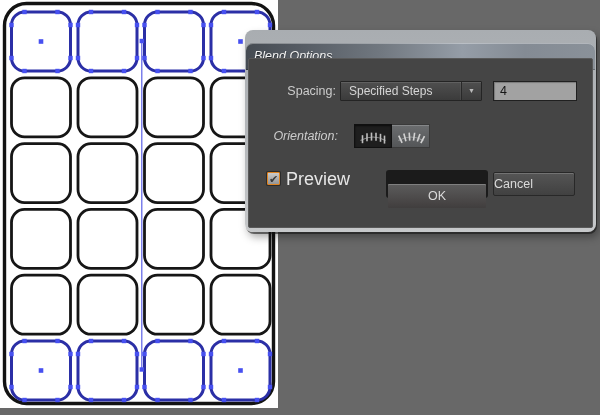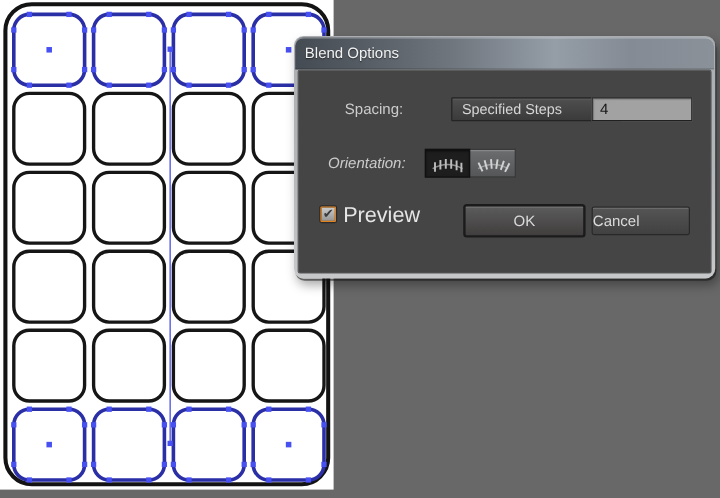--- a/index.html
+++ b/index.html
@@ -11,43 +11,44 @@
 
   
   .dialog{
     position:absolute;left:245px;top:30px;width:351px;height:202px;
     border-radius:8px;
     background:linear-gradient(180deg,#a9adb1 0%,#b4b7ba 55%,#c6c8ca 100%);
     box-shadow:1px 2px 0 rgba(20,20,20,.55), 3px 5px 9px rgba(0,0,0,.35);
     z-index:5;
   }
   .titlebar{
-    position:absolute;left:1px;right:1px;top:1px;height:27px;
+    position:absolute;left:1px;right:1px;top:13px;height:27px;
     border-radius:7px 7px 0 0;
     background:linear-gradient(90deg,#454b52 0%,#555b63 15%,#70777f 38%,#959da7 62%,#848b94 80%,#8a9199 100%);
     box-shadow:inset 0 1px 0 rgba(255,255,255,.35), inset 0 -1px 0 rgba(0,0,0,.25);
+    font-style:italic;
   }
   .title-text{
     position:absolute;left:8px;top:0;height:27px;line-height:27px;
     font-size:12.5px;color:#f2f2f2;text-shadow:0 1px 1px rgba(0,0,0,.55);
   }
   .dlg-content{
     position:absolute;left:3px;right:3px;top:28px;bottom:4px;
     background:#454545;border:1px solid #595959;border-radius:2px;
   }
   .fieldlabel{
     position:absolute;left:0;width:87px;text-align:right;
     font-size:12.5px;color:#cccccc;
   }
   .combo{
     position:absolute;left:91px;top:22px;width:142px;height:20px;box-sizing:border-box;
     background:linear-gradient(180deg,#4f4f4f,#3b3b3b);
     border:1px solid #242424;border-radius:1px;
     box-shadow:inset 0 1px 0 rgba(255,255,255,.10);
-    color:#d6d6d6;font-size:12px;cursor:default;margin-left:36px;
+    color:#d6d6d6;font-size:12px;cursor:default;
   }
   .combo-text{position:absolute;left:8px;top:0;line-height:18px;white-space:nowrap;}
   .combo-arrowbox{
     position:absolute;right:0;top:0;bottom:0;width:19px;
     border-left:1px solid #292929;box-shadow:-1px 0 0 rgba(255,255,255,.06);
     text-align:center;
   }
   .combo-arrow{font-size:7px;color:#bcbcbc;line-height:18px;}
   .numfield{
     position:absolute;left:244px;top:22px;width:84px;height:20px;box-sizing:border-box;
@@ -77,21 +78,21 @@
   .preview-label{position:absolute;left:37px;top:113px;font-size:18px;color:#e6e6e6;line-height:14px;}
   .ok-ring{
     position:absolute;left:137px;top:111px;width:102px;height:28px;box-sizing:border-box;
     background:#1b1b1b;border-radius:3px;padding:2px;cursor:default;
   }
   .ok-face{
     width:100%;height:100%;box-sizing:border-box;border-radius:1px;
     background:linear-gradient(180deg,#5c5c5c,#454242 85%,#403e3e);
     box-shadow:inset 0 1px 0 rgba(255,255,255,.22);
     display:flex;align-items:center;justify-content:center;
-    font-size:12.5px;color:#dadada;
+    font-size:12.5px;color:#dadada;margin-top:12px;
   }
   .cancel-btn{
     position:absolute;left:244px;top:113px;width:82px;height:24px;box-sizing:border-box;
     background:linear-gradient(180deg,#555555,#414141);
     border:1px solid #282828;border-radius:2px;
     box-shadow:inset 0 1px 0 rgba(255,255,255,.18);
     display:flex;align-items:center;
     font-size:12.5px;color:#dadada;cursor:default;
   }
 </style>

